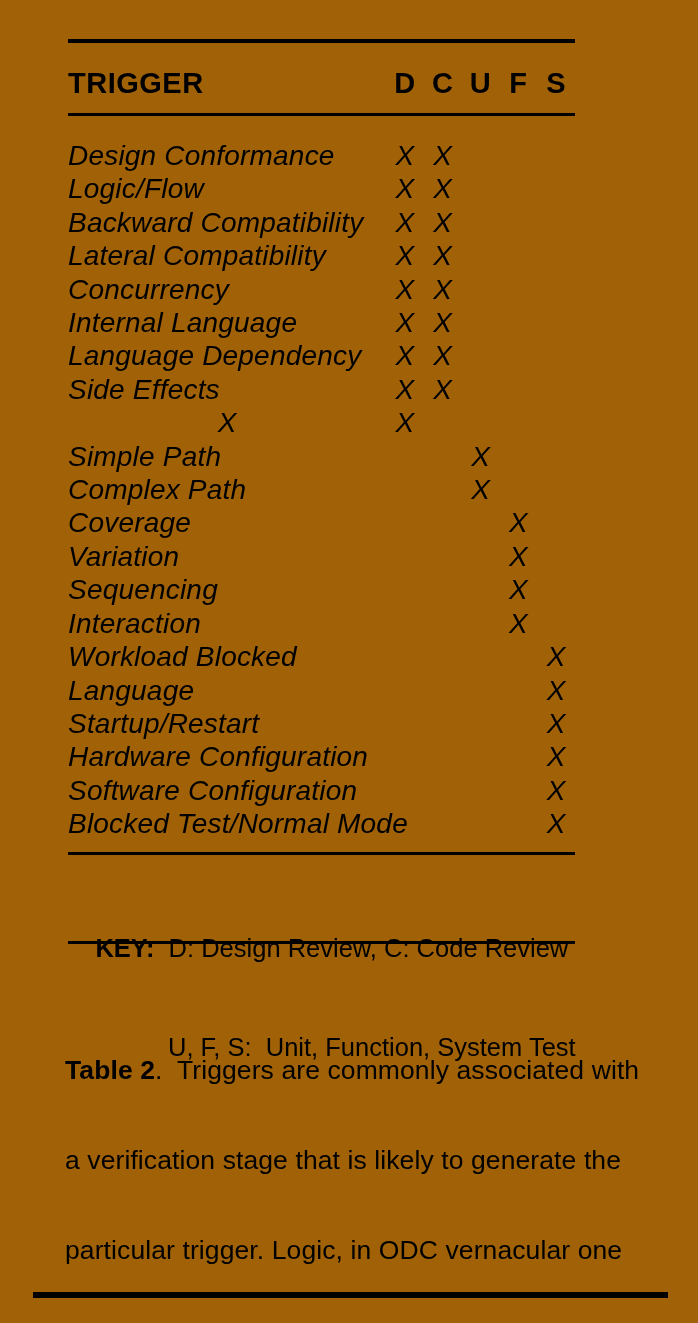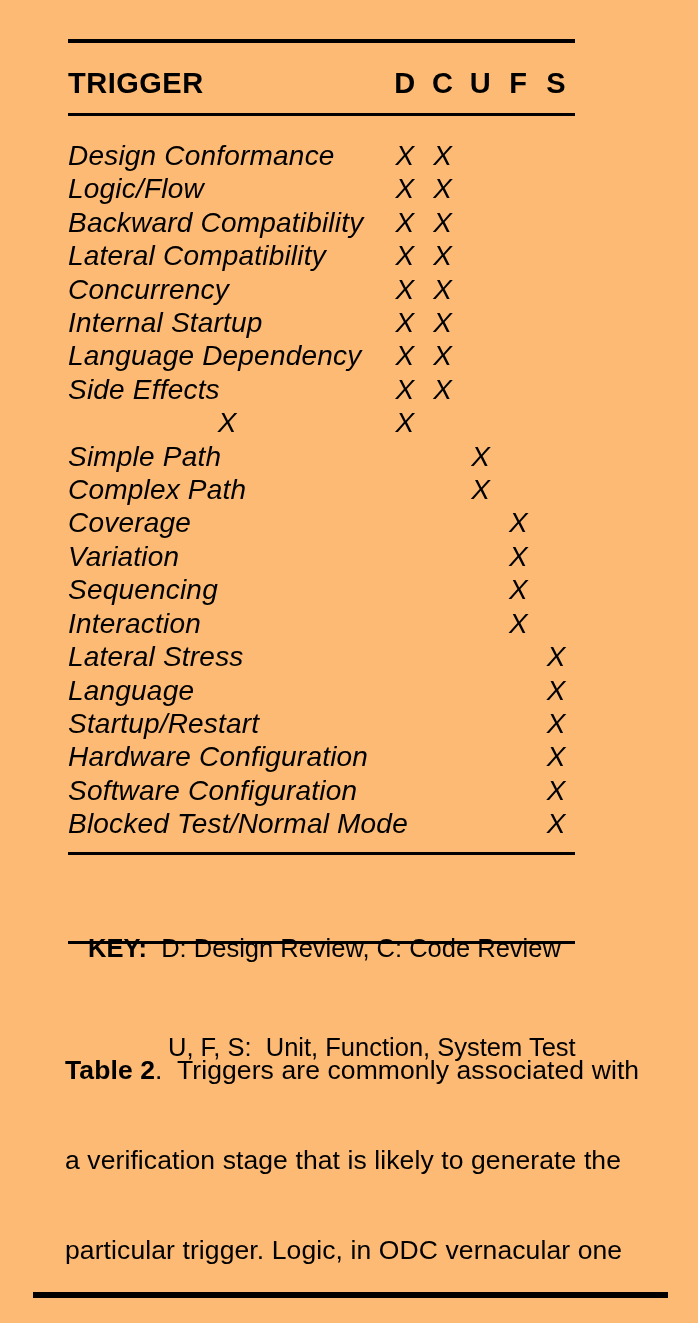--- a/index.html
+++ b/index.html
@@ -4,21 +4,21 @@
 <style>
   html, body {
     margin: 0;
     padding: 0;
     background: #ffffff;
   }
   .sheet {
     position: relative;
     width: 698px;
     height: 1323px;
-    background: #fdba74;
+    background: #a16207;
     color: #000000;
     font-family: "Liberation Sans", sans-serif;
     overflow: hidden;
   }
   .rule {
     position: absolute;
     background: #000000;
   }
   #rule-top        { left: 68px; top: 39px;  width: 507px; height: 4px; }
   #rule-header     { left: 68px; top: 113px; width: 507px; height: 3px; }
@@ -63,20 +63,21 @@
     font-size: 28px;
   }
 
   .key {
     position: absolute;
     left: 88px;
     top: 866px;
     font-size: 25.5px;
     line-height: 33px;
     white-space: pre;
+    text-align: center;
   }
   .key .l2 { margin-left: 80px; }
 
   .caption {
     position: absolute;
     left: 65px;
     top: 995px;
     font-size: 26.5px;
     line-height: 30px;
     white-space: pre;
@@ -137,21 +138,21 @@
       </div>
       <div class="row grid-row">
         <div class="lbl">Concurrency</div>
         <div class="cell">X</div>
         <div class="cell">X</div>
         <div class="cell"></div>
         <div class="cell"></div>
         <div class="cell"></div>
       </div>
       <div class="row grid-row">
-        <div class="lbl">Internal Startup</div>
+        <div class="lbl">Internal Language</div>
         <div class="cell">X</div>
         <div class="cell">X</div>
         <div class="cell"></div>
         <div class="cell"></div>
         <div class="cell"></div>
       </div>
       <div class="row grid-row">
         <div class="lbl">Language Dependency</div>
         <div class="cell">X</div>
         <div class="cell">X</div>
@@ -216,21 +217,21 @@
       </div>
       <div class="row grid-row">
         <div class="lbl">Interaction</div>
         <div class="cell"></div>
         <div class="cell"></div>
         <div class="cell"></div>
         <div class="cell">X</div>
         <div class="cell"></div>
       </div>
       <div class="row grid-row">
-        <div class="lbl">Lateral Stress</div>
+        <div class="lbl">Workload Blocked</div>
         <div class="cell"></div>
         <div class="cell"></div>
         <div class="cell"></div>
         <div class="cell"></div>
         <div class="cell">X</div>
       </div>
       <div class="row grid-row">
         <div class="lbl">Language</div>
         <div class="cell"></div>
         <div class="cell"></div>

